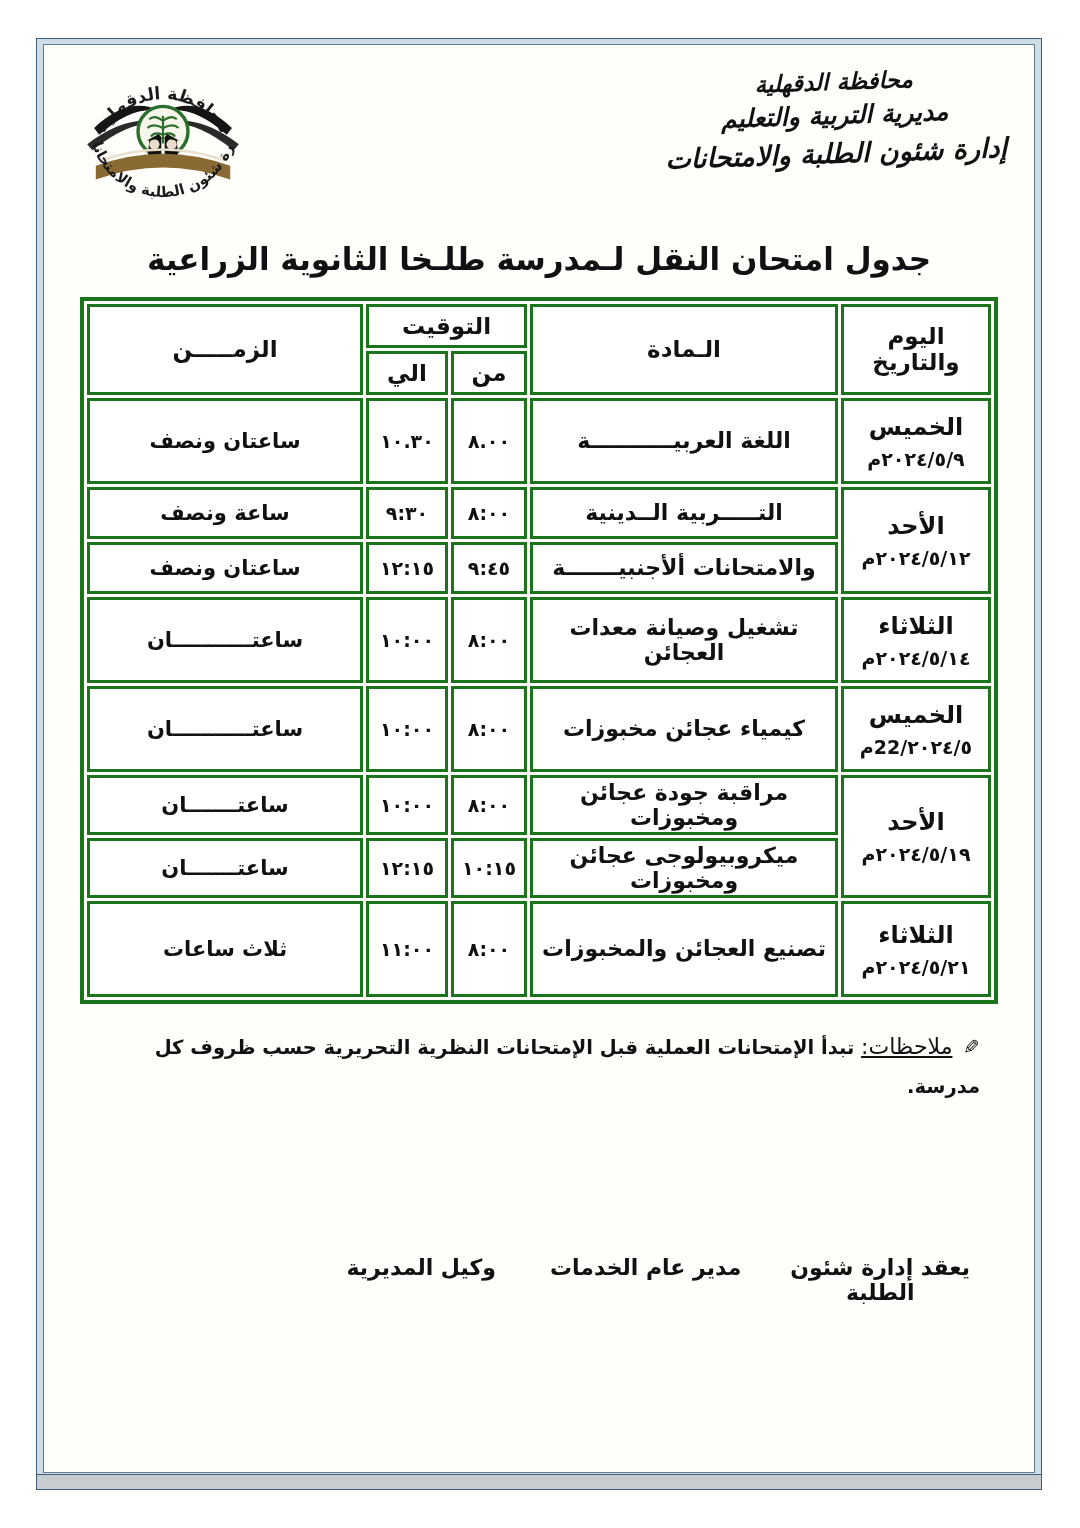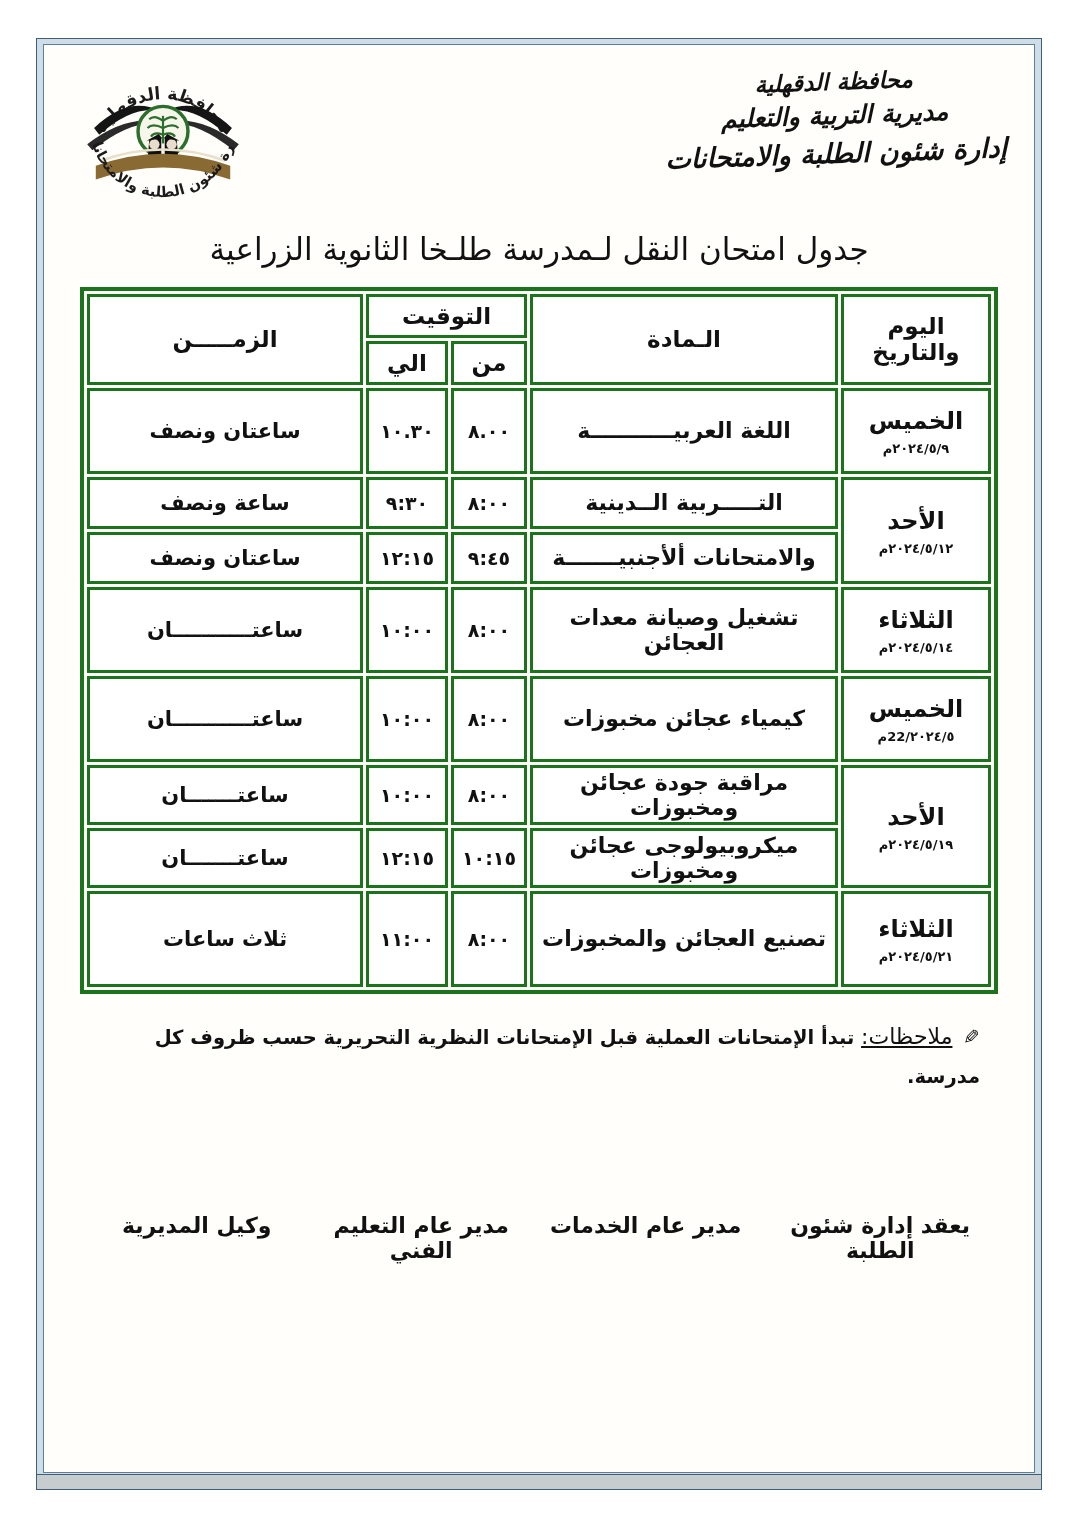--- a/index.html
+++ b/index.html
@@ -26,21 +26,21 @@
   .header-row{display:flex;justify-content:space-between;align-items:flex-start;height:168px;}
   .org-callig{
     margin-top:10px;text-align:center;font-style:italic;font-weight:bold;
     transform:rotate(-2deg);padding-left:8px;min-width:330px;
   }
   .org-callig .c1{font-size:23px;letter-spacing:1px;}
   .org-callig .c2{font-size:25px;margin-top:6px;}
   .org-callig .c3{font-size:27px;margin-top:8px;}
   .logo{width:182px;height:168px;margin-right:14px;}
   
-  .title-block{text-align:center;font-weight:normal;margin-top:2px;line-height:1.35;}
+  .title-block{text-align:center;font-weight:bold;margin-top:12px;line-height:1.35;}
   .title-block .t1{font-size:31px;}
   .title-block .t2{font-size:29px;}
   .title-block .t3{font-size:27px;}
   
   table.schedule{
     width:892px;margin:16px auto 0 auto;table-layout:fixed;
     border-collapse:separate;border-spacing:3px;
     background:#fffefa;border:4px solid #1b741b;
   }
   table.schedule th, table.schedule td{
@@ -48,33 +48,33 @@
     vertical-align:middle;font-weight:bold;padding:2px 4px;overflow:hidden;
   }
   table.schedule thead th{height:34px;font-size:23px;}
   .row-single td{height:76px;}
   .row-sub td{height:42px;}
   .row-last td{height:86px;}
   td.subject-cell{font-size:22px;}
   td.time-from-cell, td.time-to-cell{font-size:19px;}
   td.duration-cell{font-size:21px;}
   td.day-cell{font-size:24px;line-height:1.5;}
-  td.day-cell .date{font-size:13px;}
+  td.day-cell .date{font-size:19px;}
   
   .notes{margin:22px 26px 0 10px;font-weight:bold;font-size:19.5px;line-height:1.9;}
   .notes .label{font-weight:normal;font-size:22px;text-decoration:underline;}
   .notes .pen{display:inline-block;transform:scaleX(-1);font-size:20px;margin-left:4px;font-weight:normal;}
   .notes .n2{margin-right:-12px;}
   .u{text-decoration:underline;}
   
   .signatures-grid{
     display:grid;grid-template-columns:1.15fr 1fr 1.05fr 1fr;
     margin:118px 10px 0 24px;column-gap:18px;
   }
-  .official{text-align:center;}
+  .official{text-align:center;margin-top:32px;}
   .sig-title{font-size:22px;font-weight:bold;}
 </style>
 </head>
 <body>
 
 <div class="page-frame">
   <div class="page-content">
 
     <div class="header-row">
       <div class="org-callig">
@@ -224,22 +224,19 @@
     </div>
 
     <div class="signatures-grid">
         <div class="official">
           <div class="sig-title">يعقد إدارة شئون الطلبة</div>
         </div>
         <div class="official">
           <div class="sig-title">مدير عام الخدمات</div>
         </div>
         <div class="official">
-          <div class="sig-title">مدير عام التعليم الفني</div>
-        </div>
-        <div class="official">
           <div class="sig-title">وكيل المديرية</div>
         </div>
       </div>
 
   </div>
   <div class="bottom-band"></div>
 </div>
 
 </body></html>

